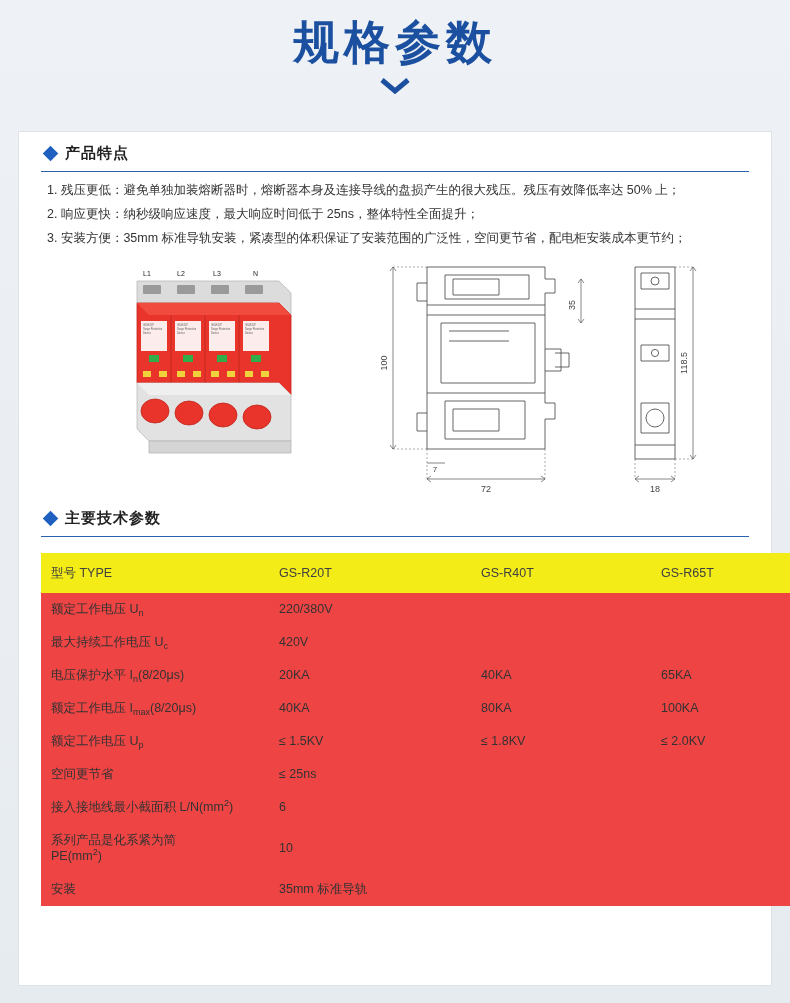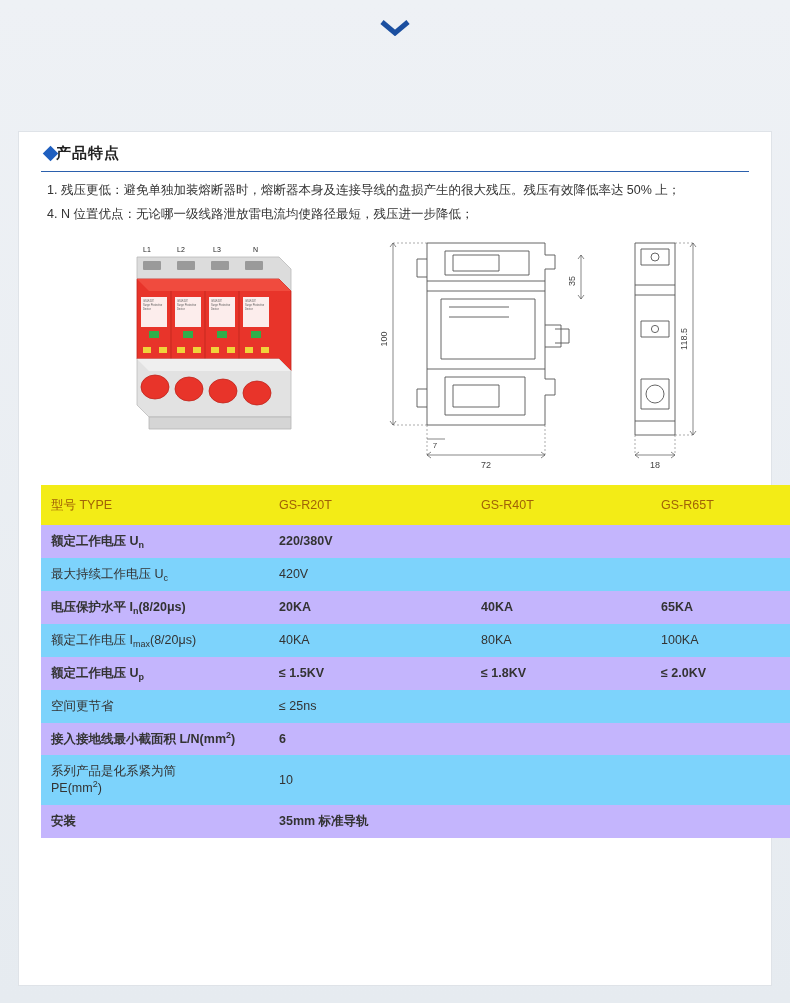--- a/index.html
+++ b/index.html
@@ -53,20 +53,21 @@
   }
 
   
   .section {
     position: relative;
     margin: 0 22px;
   }
   .section-head {
     display: flex;
     align-items: center;
+    gap: 9px;
     padding: 12px 0 8px 4px;
     border-bottom: 1px solid #2b60ad;
   }
   .diamond {
     width: 11px;
     height: 11px;
     background: #1f5fbf;
     transform: rotate(45deg);
     flex: 0 0 auto;
   }
@@ -122,30 +123,29 @@
   table.spec td {
     padding: 8px 10px;
     vertical-align: middle;
     color: #333;
     line-height: 1.35;
     border: none;
   }
   table.spec tr.head td {
     background: #f3ec16;
     font-weight: normal;
-    color: #a16207;
+    color: #404040;
     height: 20px;
     padding: 10px;
   }
   table.spec tr.alt td {
-    background: #7dd3fc;
+    background: #ef4444;
   }
   table.spec tr.plain td {
-    background: #c4b5fd;
-    font-weight: bold;
+    background: #ef4444;
   }
   table.spec td.c1 { width: 208px; }
   table.spec td.c2 { width: 182px; }
   table.spec td.c3 { width: 160px; }
   table.spec td.c4 { width: 160px; }
   sub {
     font-size: 9px;
     vertical-align: baseline;
     position: relative;
     top: 3px;
@@ -156,35 +156,37 @@
     position: relative;
     top: -5px;
   }
 </style>
 </head>
 <body>
 
 <div class="page">
 
   <div class="header">
+    <div class="header-title">规格参数</div>
     <svg class="chevron" viewBox="0 0 30 16">
       <path d="M2 2 L15 13 L28 2" fill="none" stroke="#1b4fa0" stroke-width="5" stroke-linecap="butt"></path>
     </svg>
   </div>
 
   <div class="card">
 
     <div class="section">
       <div class="section-head">
         <span class="diamond"></span>
         <span class="section-title">产品特点</span>
       </div>
       <div class="features">
         <p>1. 残压更低：避免单独加装熔断器时，熔断器本身及连接导线的盘损产生的很大残压。残压有效降低率达 50% 上；</p>
-        <p>4. N 位置优点：无论哪一级线路泄放雷电流均使路径最短，残压进一步降低；</p>
+        <p>2. 响应更快：纳秒级响应速度，最大响应时间低于 25ns，整体特性全面提升；</p>
+        <p>3. 安装方便：35mm 标准导轨安装，紧凑型的体积保证了安装范围的广泛性，空间更节省，配电柜安装成本更节约；</p>
       </div>
     </div>
 
     <div class="product-area">
 
       <svg class="device" viewBox="0 0 190 210">
 
         <text x="14" y="13" font-size="7" fill="#222" font-family="Liberation Sans, sans-serif">L1</text>
         <text x="48" y="13" font-size="7" fill="#222" font-family="Liberation Sans, sans-serif">L2</text>
         <text x="84" y="13" font-size="7" fill="#222" font-family="Liberation Sans, sans-serif">L3</text>
@@ -330,20 +332,26 @@
 
         <text x="38" y="110" font-size="9" fill="#444" transform="rotate(-90 38 110)" text-anchor="middle" font-family="Liberation Sans, sans-serif">100</text>
         <text x="226" y="52" font-size="9" fill="#444" transform="rotate(-90 226 52)" text-anchor="middle" font-family="Liberation Sans, sans-serif">35</text>
         <text x="137" y="239" font-size="9" fill="#444" text-anchor="middle" font-family="Liberation Sans, sans-serif">72</text>
         <text x="86" y="219" font-size="8" fill="#444" text-anchor="middle" font-family="Liberation Sans, sans-serif">7</text>
         <text x="338" y="110" font-size="9" fill="#444" transform="rotate(-90 338 110)" text-anchor="middle" font-family="Liberation Sans, sans-serif">118.5</text>
         <text x="306" y="239" font-size="9" fill="#444" text-anchor="middle" font-family="Liberation Sans, sans-serif">18</text>
       </svg>
     </div>
 
+    <div class="section specs-head-wrap">
+      <div class="section-head">
+        <span class="diamond"></span>
+        <span class="section-title">主要技术参数</span>
+      </div>
+    </div>
 
     <div class="table-wrap">
       <table class="spec">
         <tbody>
             <tr class="head">
           <td class="c1">型号 TYPE</td>
           <td class="c2">GS-R20T</td>
           <td class="c3">GS-R40T</td>
           <td class="c4">GS-R65T</td>
         </tr>

